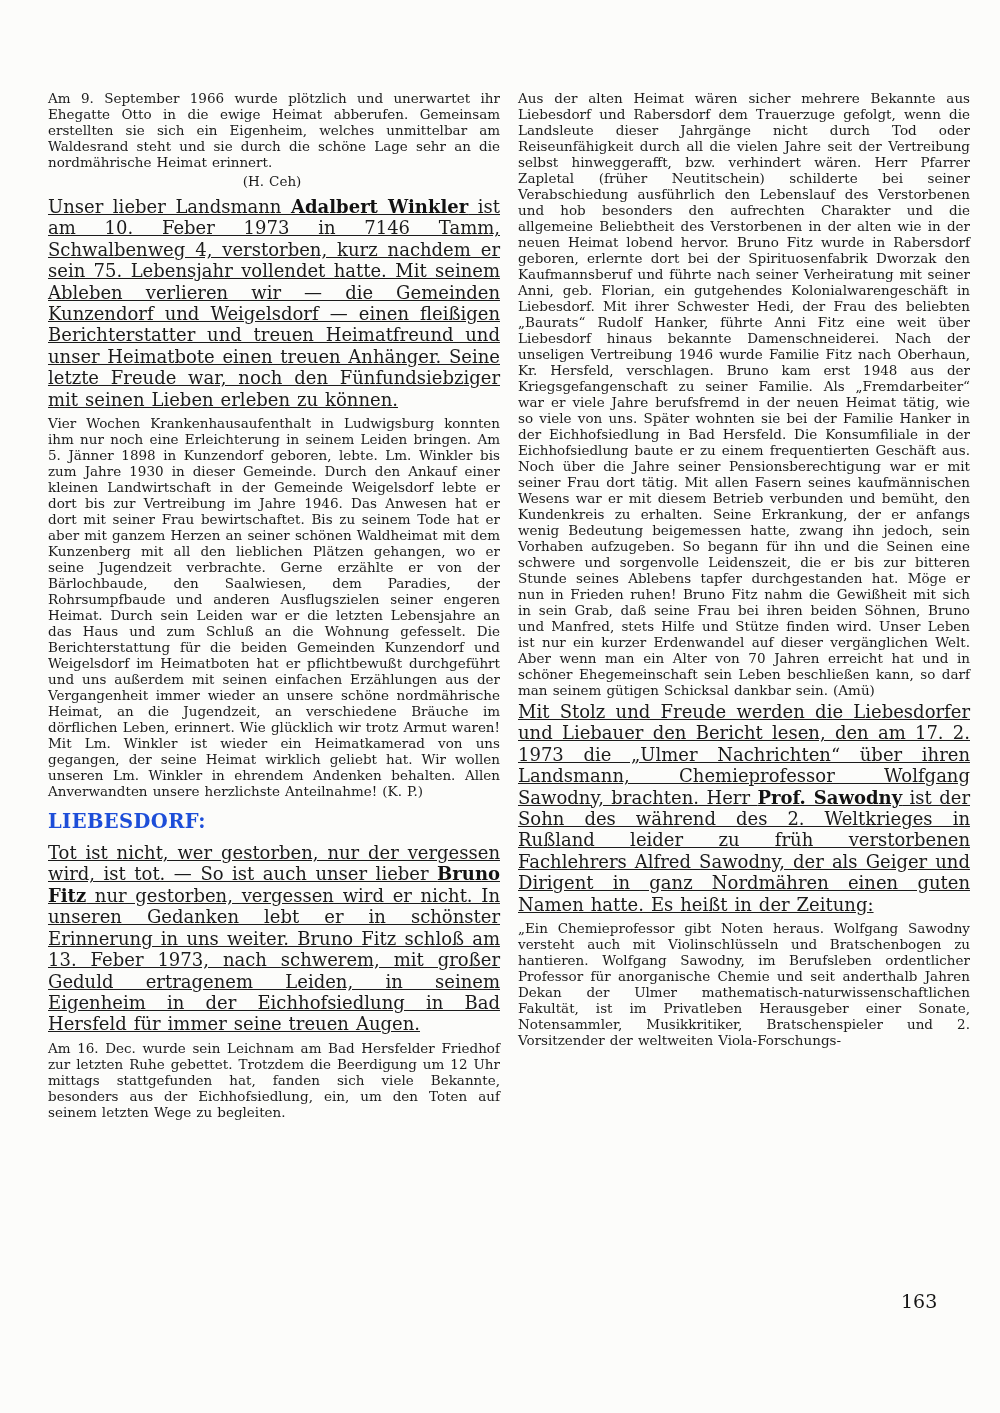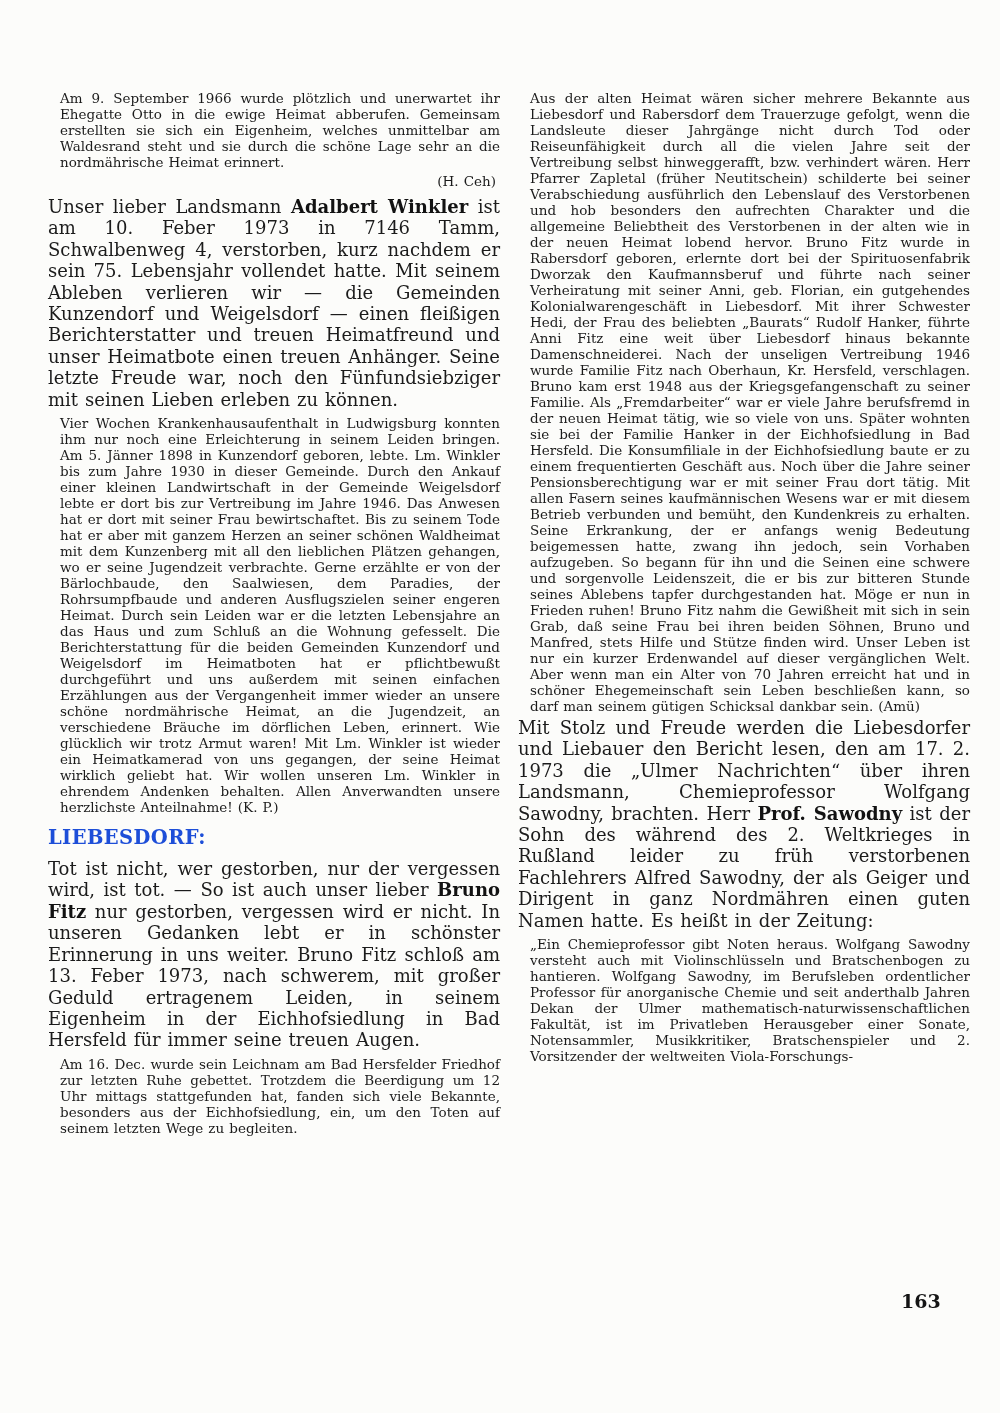--- a/index.html
+++ b/index.html
@@ -35,41 +35,41 @@
   .small {
     font-size: 13.5px;
     line-height: 16px;
     word-spacing: 0.06em;
   }
   .large {
     font-size: 18px;
     line-height: 21.4px;
     word-spacing: 0.07em;
   }
-  .para.small { margin: 0 0 3px 12px; }
-  .para.large { margin: 1px 0 5px 0; }
+  .para.small { margin: 0 0 3px 0; }
+  .para.large { margin: 1px 0 5px 0; text-decoration: underline; }
   .credit {
-    text-align: right;
+    text-align: center;
     margin: 0 4px 7px 0;
   }
   .heading {
     font-size: 19.5px;
     font-weight: bold;
     text-align: left;
     letter-spacing: 0.4px;
     margin: 11px 0 9px 0;
     color: #1d4ed8;
   }
   strong { font-weight: bold; color: #121212; }
   .page-number {
     position: absolute;
     top: 1290px;
     left: 901px;
     font-size: 19px;
-    font-weight: bold;
+    font-weight: normal;
     color: #141414;
   }
 </style>
 </head>
 <body>
 
 <div class="page">
   <div class="columns">
     <div class="col" id="col-left">
         <p class="block para small"><span>Am 9. September 1966 wurde plötzlich und unerwartet ihr Ehegatte Otto in die ewige Heimat abberufen. Gemeinsam erstellten sie sich ein Eigenheim, welches unmittelbar am Waldesrand steht und sie durch die schöne Lage sehr an die nordmährische Heimat erinnert.</span></p>

